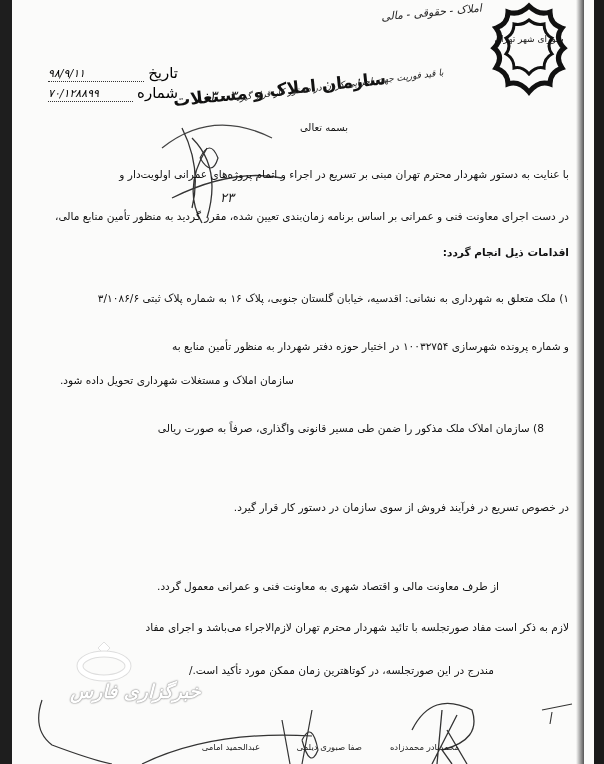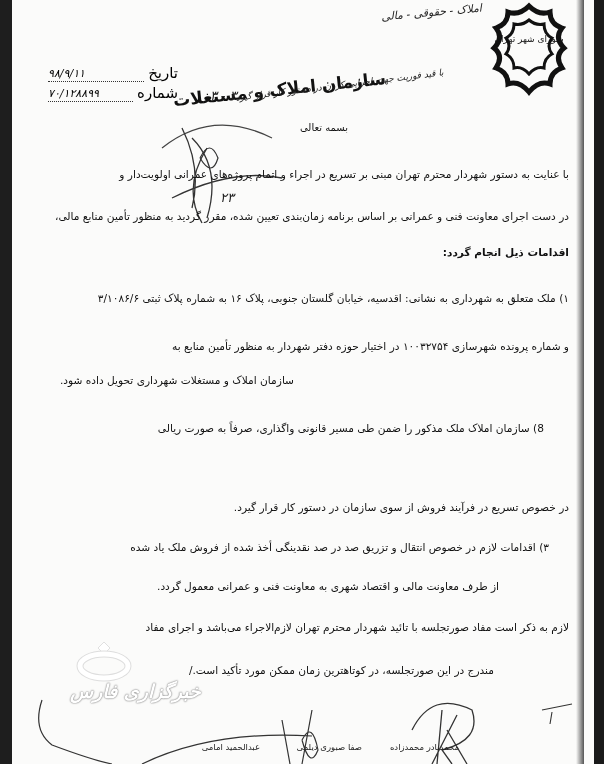--- a/index.html
+++ b/index.html
@@ -63,21 +63,20 @@
   <div class="txt hand" style="left:208px;top:190px;font-size:13px;">۲۳</div>
   <div class="txt rtl body-line" style="right:25px;top:246px;font-weight:bold;">اقدامات ذیل انجام گردد:</div>
 
   <div class="txt rtl body-line" style="right:25px;top:292px;">۱) ملک متعلق به شهرداری به نشانی: اقدسیه، خیابان گلستان جنوبی، پلاک ۱۶ به شماره پلاک ثبتی ۳/۱۰۸۶/۶</div>
   <div class="txt rtl body-line" style="right:25px;top:340px;">و شماره پرونده شهرسازی ۱۰۰۳۲۷۵۴ در اختیار حوزه دفتر شهردار به منظور تأمین منابع به</div>
   <div class="txt rtl body-line" style="right:300px;top:374px;">سازمان املاک و مستغلات شهرداری تحویل داده شود.</div>
 
   <div class="txt rtl body-line" style="right:50px;top:422px;">8) سازمان املاک ملک مذکور را ضمن طی مسیر قانونی واگذاری، صرفاً به صورت ریالی</div>
   <div class="txt rtl body-line" style="right:25px;top:501px;">در خصوص تسریع در فرآیند فروش از سوی سازمان در دستور کار قرار گیرد.</div>
 
-  <div class="txt rtl body-line" style="right:45px;top:541px;">۳) اقدامات لازم در خصوص انتقال و تزریق صد در صد نقدینگی أخذ شده از فروش ملک یاد شده</div>
   <div class="txt rtl body-line" style="right:95px;top:580px;">از طرف معاونت مالی و اقتصاد شهری به معاونت فنی و عمرانی معمول گردد.</div>
 
   <div class="txt rtl body-line" style="right:25px;top:621px;">لازم به ذکر است مفاد صورتجلسه با تائید شهردار محترم تهران لازم‌الاجراء می‌باشد و اجرای مفاد</div>
   <div class="txt rtl body-line" style="right:100px;top:664px;">مندرج در این صورتجلسه، در کوتاهترین زمان ممکن مورد تأکید است./</div>
 
   <div class="watermark">
     <svg width="130" height="70" viewBox="0 0 130 70">
       <path d="M40 4 L46 10 L40 16 L34 10 Z" fill="#fff" stroke="#ccc" stroke-width="0.6"></path>
       <ellipse cx="40" cy="28" rx="24" ry="12" fill="none" stroke="#ddd" stroke-width="7"></ellipse>
       <ellipse cx="40" cy="28" rx="24" ry="12" fill="none" stroke="#fff" stroke-width="5"></ellipse>

